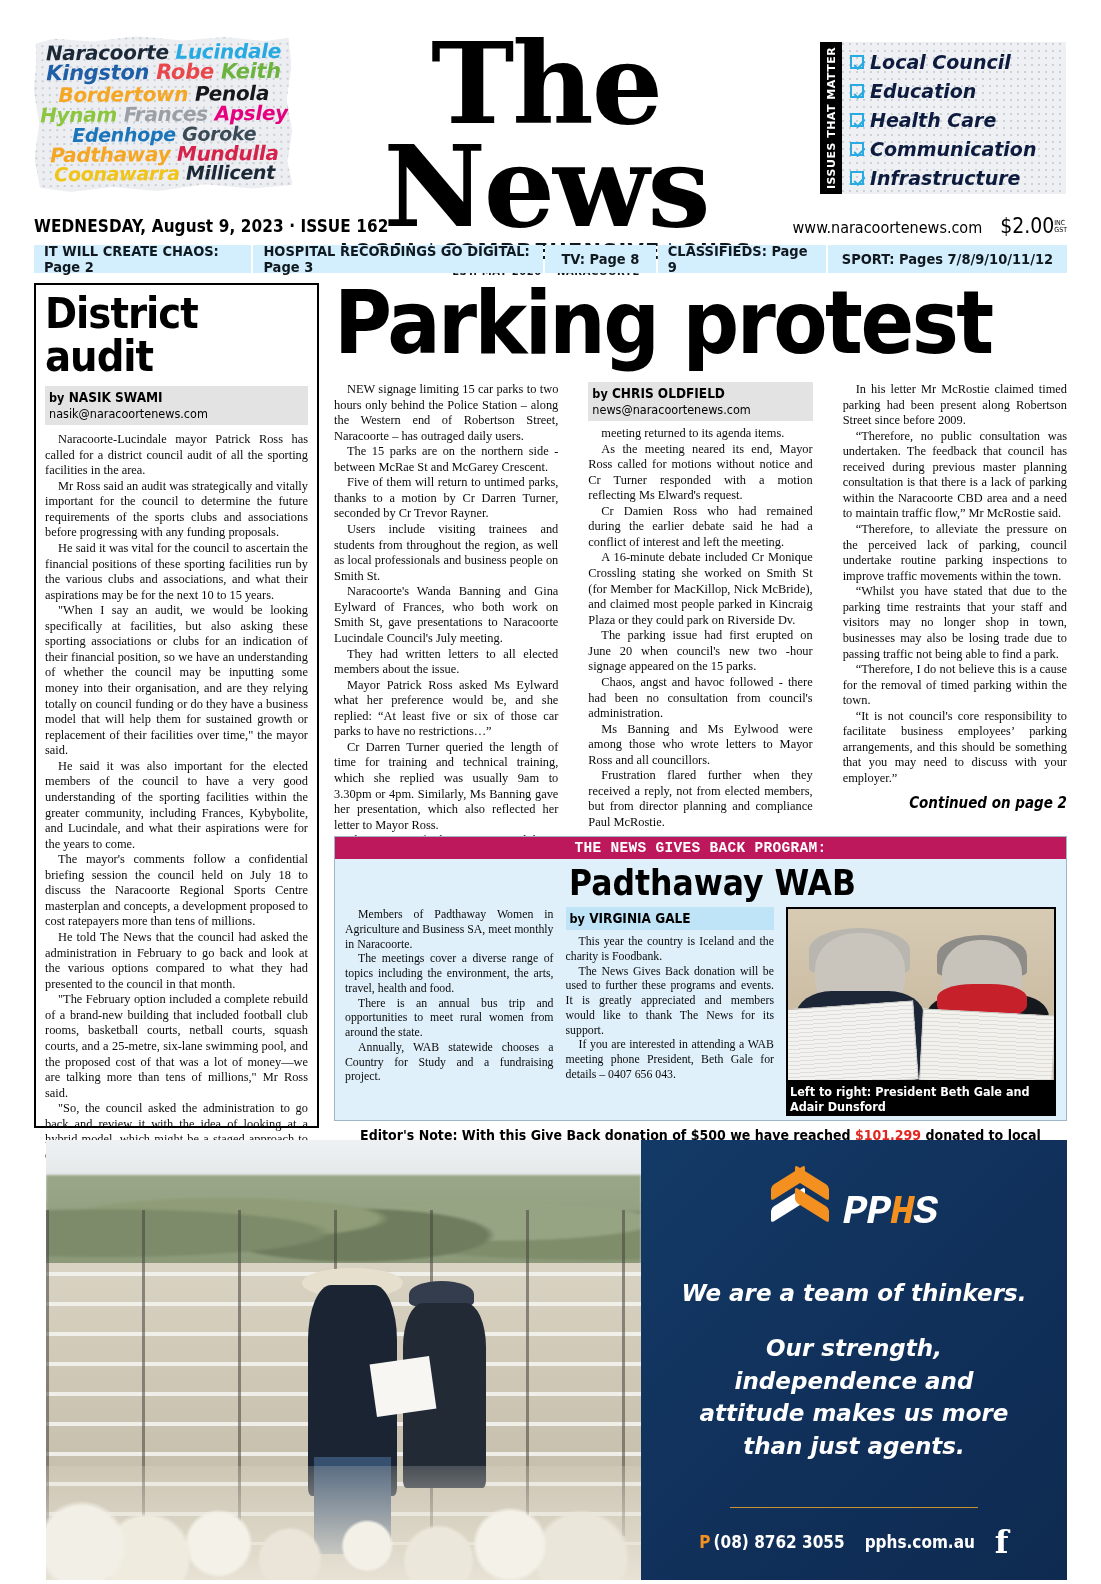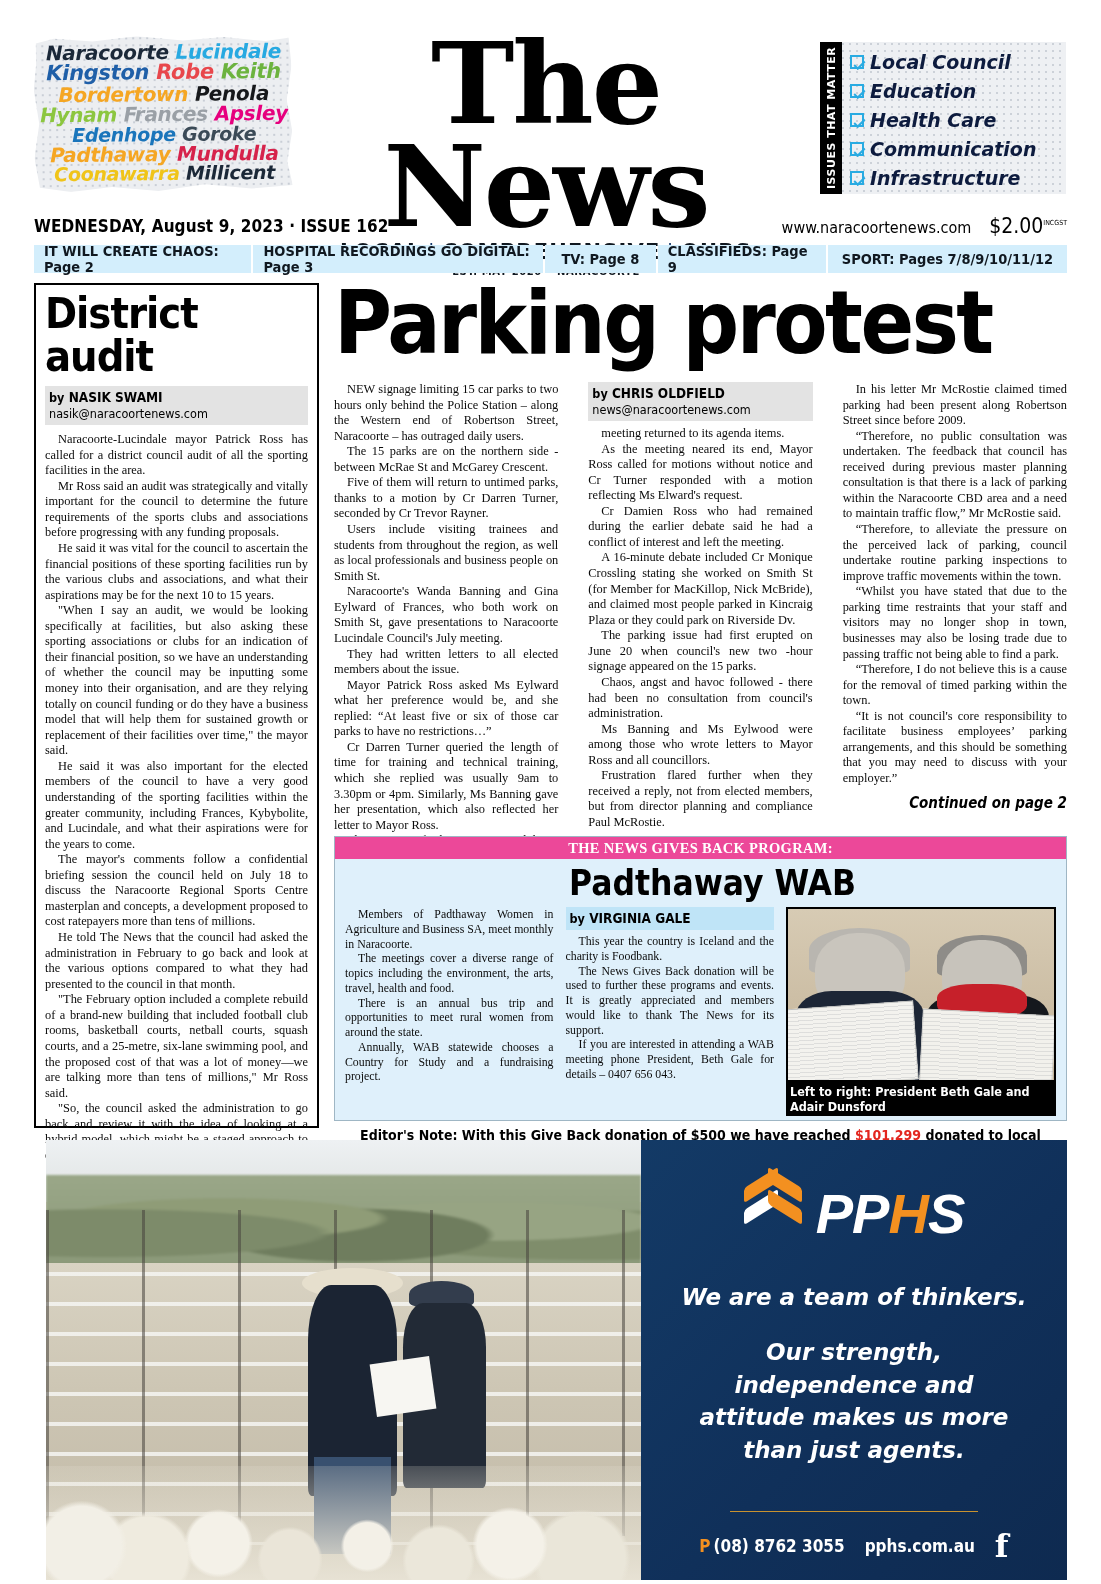--- a/index.html
+++ b/index.html
@@ -89,21 +89,21 @@
   
   .datebar {
     position:absolute; left:34px; top:212px; width:1033px; height:28px;
     display:flex; align-items:center; justify-content:space-between;
     font-family:"DejaVu Sans Condensed","Liberation Sans", sans-serif;
   }
   .datebar .left { font-weight:bold; font-size:17px; color:#000; letter-spacing:0.1px; }
   .datebar .right { display:flex; align-items:baseline; gap:18px; }
   .datebar .site { font-size:16px; color:#000; }
   .datebar .price { font-size:21px; font-weight:normal; color:#000; }
-  .gstwrap { display:inline-flex; font-size:7px; line-height:1.05; vertical-align:super; }
+  .gstwrap { display:inline-flex; flex-direction:column; font-size:7px; line-height:1.05; vertical-align:super; }
 
   
   .indexstrip {
     position:absolute; left:34px; top:245px; width:1033px; height:28px;
     display:flex; gap:2px;
   }
   .idx {
     background:#d3eefc; display:flex; align-items:center; justify-content:center;
     font-family:"DejaVu Sans Condensed","Liberation Sans", sans-serif;
     font-weight:bold; font-size:14.5px; color:#101820; padding:0 10px;
@@ -155,22 +155,22 @@
   .col { width:232px; }
   .col .body-text p { font-size:12.4px; }
   .col-mid .byline-grey { margin-top:0; margin-bottom:5px; }
 
   
   .promo {
     position:absolute; left:300px; top:553px; width:733px; height:285px;
     background:#dff0fb; border:1px solid #9fb6c4;
   }
   .promo-head {
-    background:#ec4899; color:#fff; height:22px; display:flex; align-items:center; justify-content:center;
-    font-family:Liberation Serif, serif;
+    background:#be185d; color:#fff; height:22px; display:flex; align-items:center; justify-content:center;
+    font-family:Liberation Mono, monospace;
     font-weight:bold; font-size:14.5px; letter-spacing:0.3px;
   }
   .promo-title {
     font-family:"DejaVu Sans Condensed","Liberation Sans", sans-serif;
     font-weight:bold; font-size:35px; text-align:center; color:#000; line-height:1.15; margin-top:4px;margin-left:24px;
   }
   .promo-body { display:flex; gap:12px; padding:4px 10px 0 10px; }
   .promo-col { width:212px; }
   .promo-col .body-text p { font-size:11.8px; line-height:1.25; }
   .photo-wrap { width:270px; }
@@ -247,22 +247,22 @@
   .chev i::before, .chev i::after { content:""; position:absolute; top:0; width:34px; height:15px; border-radius:3px; }
   .chev i::before { left:0; transform:skewY(-32deg); transform-origin:left bottom; }
   .chev i::after  { right:0; transform:skewY(32deg); transform-origin:right bottom; }
   .chev i.c1 { top:0; }
   .chev i.c1::before { background:#f39020; }
   .chev i.c1::after  { background:#f39020; }
   .chev i.c2 { top:22px; }
   .chev i.c2::before { background:#ffffff; }
   .chev i.c2::after  { background:#f39020; }
   .ad-logo .word {
-    font-family:Liberation Sans, sans-serif; font-weight:bold; font-style:italic;
-    font-size:56px; letter-spacing:-1px; line-height:1; color:#ffffff;
+    font-family:Liberation Mono, monospace; font-weight:bold; font-style:italic;
+    font-size:41px; letter-spacing:-1px; line-height:1; color:#ffffff;
   }
   .ad-logo .word .hl { color:#f39020; }
   .ad-line1 {
     margin-top:42px; color:#fff; text-align:center;
     font-family:"DejaVu Sans", sans-serif; font-weight:bold; font-style:italic; font-size:23px;
   }
   .ad-line2 {
     margin-top:26px; color:#fff; text-align:center; line-height:1.42;
     font-family:"DejaVu Sans", sans-serif; font-weight:bold; font-style:italic; font-size:23px;
   }

